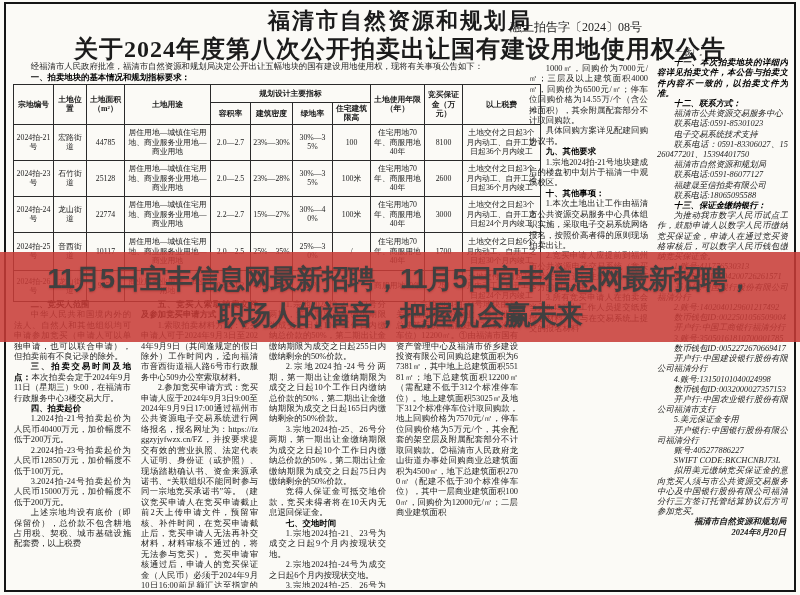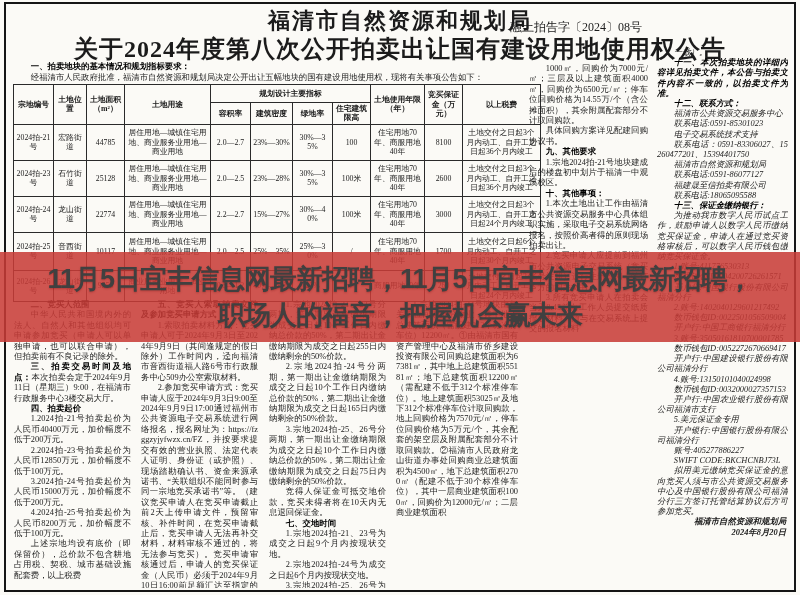--- a/index.html
+++ b/index.html
@@ -33,22 +33,22 @@
 <div class="page">
   <div class="frame"></div>
 
   <div class="hdr">
     <div class="t1">福清市自然资源和规划局</div>
     <div class="t2">关于2024年度第八次公开拍卖出让国有建设用地使用权公告</div>
   </div>
   <div class="docno">融土拍告字〔2024〕08号</div>
 
   <div class="introw">
+      <p class="para">经福清市人民政府批准，福清市自然资源和规划局决定公开出让五幅地块的国有建设用地使用权，现将有关事项公告如下：</p>
       <p class="para head">一、拍卖地块的基本情况和规划指标要求：</p>
-      <p class="para">经福清市人民政府批准，福清市自然资源和规划局决定公开出让五幅地块的国有建设用地使用权，现将有关事项公告如下：</p>
     </div>
 
   <table class="auc">
     <colgroup>
       <col style="width:40px">
         <col style="width:33px">
         <col style="width:38px">
         <col style="width:86px">
       <col style="width:40px">
         <col style="width:42px">
@@ -146,21 +146,20 @@
   </table>
 
   <div class="ncol" style="left:14px;top:300px;width:117px;height:288px;">
       <p class="para head">二、竞买人范围</p>
       <p class="para">中华人民共和国境内外的法人、自然人和其他组织均可申请参加竞买（申请人可以单独申请，也可以联合申请），但拍卖前有不良记录的除外。</p>
       <p class="para"><b>三、拍卖交易时间及地点：</b>本次拍卖会定于2024年9月11日（星期三）9:00，在福清市行政服务中心3楼交易大厅。</p>
       <p class="para head">四、拍卖起价</p>
       <p class="para">1.2024拍-21号拍卖起价为人民币40400万元，加价幅度不低于200万元。</p>
       <p class="para">2.2024拍-23号拍卖起价为人民币12850万元，加价幅度不低于100万元。</p>
       <p class="para">3.2024拍-24号拍卖起价为人民币15000万元，加价幅度不低于200万元。</p>
-      <p class="para">4.2024拍-25号拍卖起价为人民币8200万元，加价幅度不低于100万元。</p>
       <p class="para">上述宗地均设有底价（即保留价），总价款不包含耕地占用税、契税、城市基础设施配套费，以上税费</p>
     </div>
   <div class="ncol" style="left:141px;top:300px;width:117px;height:288px;">
       <p class="para head">五、竞买人索取拍卖文件及参加竞买申请方式</p>
       <p class="para">1.索取拍卖材料方式：竞买申请人可于2024年9月3日至2024年9月9日（其间逢规定的假日除外）工作时间内，迳向福清市音西街道福人路6号市行政服务中心509办公室索取材料。</p>
       <p class="para">2.参加竞买申请方式：竞买申请人应于2024年9月3日9:00至2024年9月9日17:00通过福州市公共资源电子交易系统进行网络报名，报名网址为：https://fzggzyjyfwzx.cn/FZ，并按要求提交有效的营业执照、法定代表人证明、身份证（或护照）、现场踏勘确认书、资金来源承诺书、“关联组织不能同时参与同一宗地竞买承诺书”等。（建议竞买申请人在竞买申请截止前2天上传申请文件，预留审核、补件时间，在竞买申请截止后，竞买申请人无法再补交材料，材料审核不通过的，将无法参与竞买）。竞买申请审核通过后，申请人的竞买保证金（人民币）必须于2024年9月10日16:00前足额汇达至指定的账户。</p>
     </div>
   <div class="ncol" style="left:269px;top:300px;width:117px;height:288px;">
       <p class="para">1.宗地2024拍-21、23号分两期，第一期出让金缴纳期限为成交之日起10个工作日内缴纳总价款的50%，第二期出让金缴纳期限为成交之日起255日内缴纳剩余的50%价款。</p>
       <p class="para">2.宗地2024拍-24号分两期，第一期出让金缴纳期限为成交之日起10个工作日内缴纳总价款的50%，第二期出让金缴纳期限为成交之日起165日内缴纳剩余的50%价款。</p>

